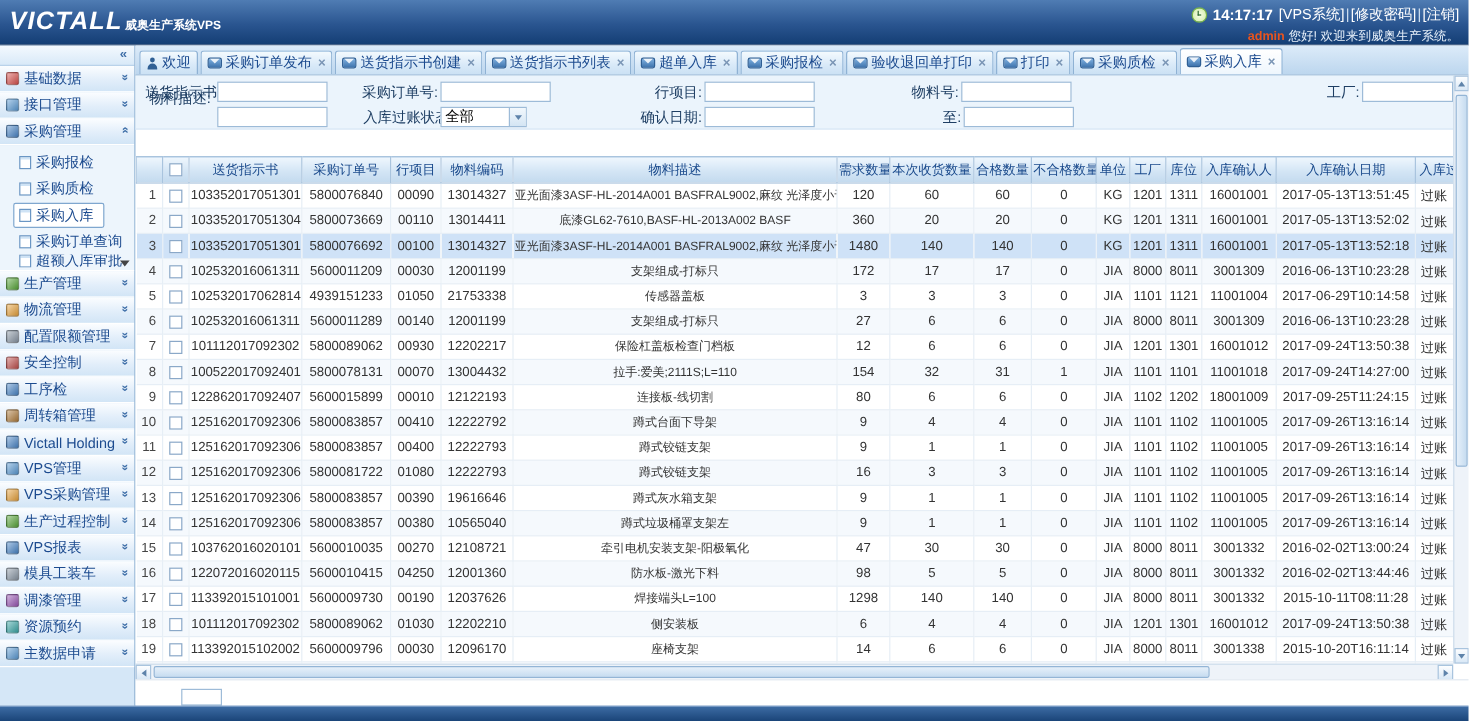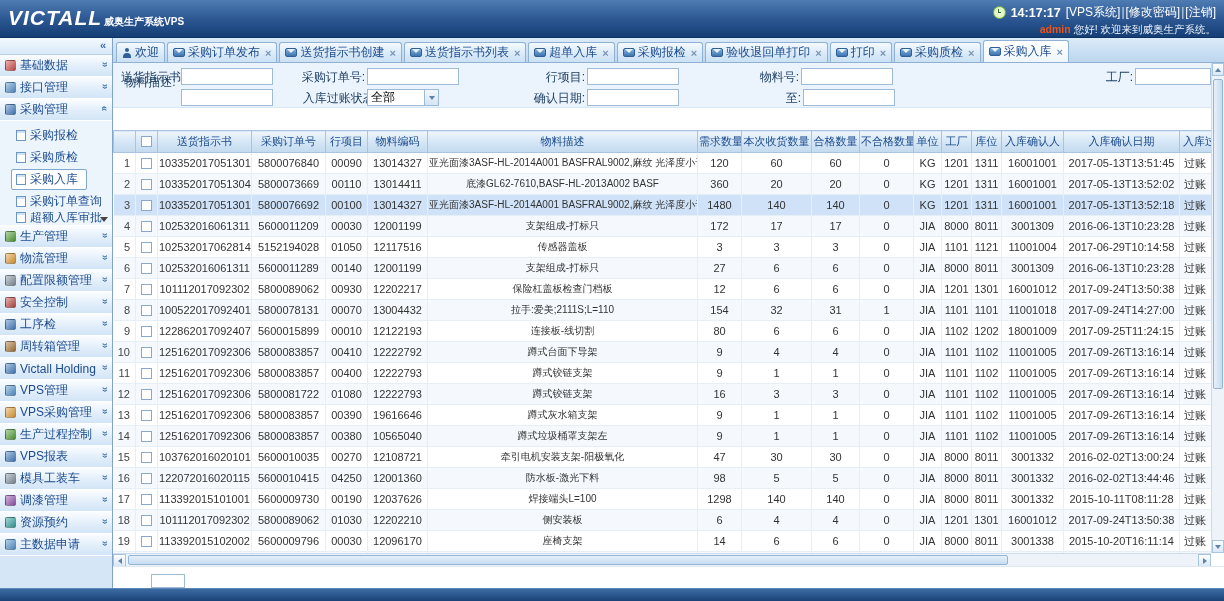--- a/index.html
+++ b/index.html
@@ -489,23 +489,23 @@
               <td>3001309</td>
               <td>2016-06-13T10:23:28</td>
               <td class="last">过账</td>
             </tr>
             <tr>
               <td class="seq">5</td>
               <td class="cbcol">
                 <span class="cb"></span>
               </td>
               <td>102532017062814</td>
-              <td>5152194028</td>
+              <td>4939151233</td>
               <td>01050</td>
-              <td>12117516</td>
+              <td>21753338</td>
               <td class="desc">传感器盖板</td>
               <td>3</td>
               <td>3</td>
               <td>3</td>
               <td>0</td>
               <td>JIA</td>
               <td>1101</td>
               <td>1121</td>
               <td>11001004</td>
               <td>2017-06-29T10:14:58</td>

